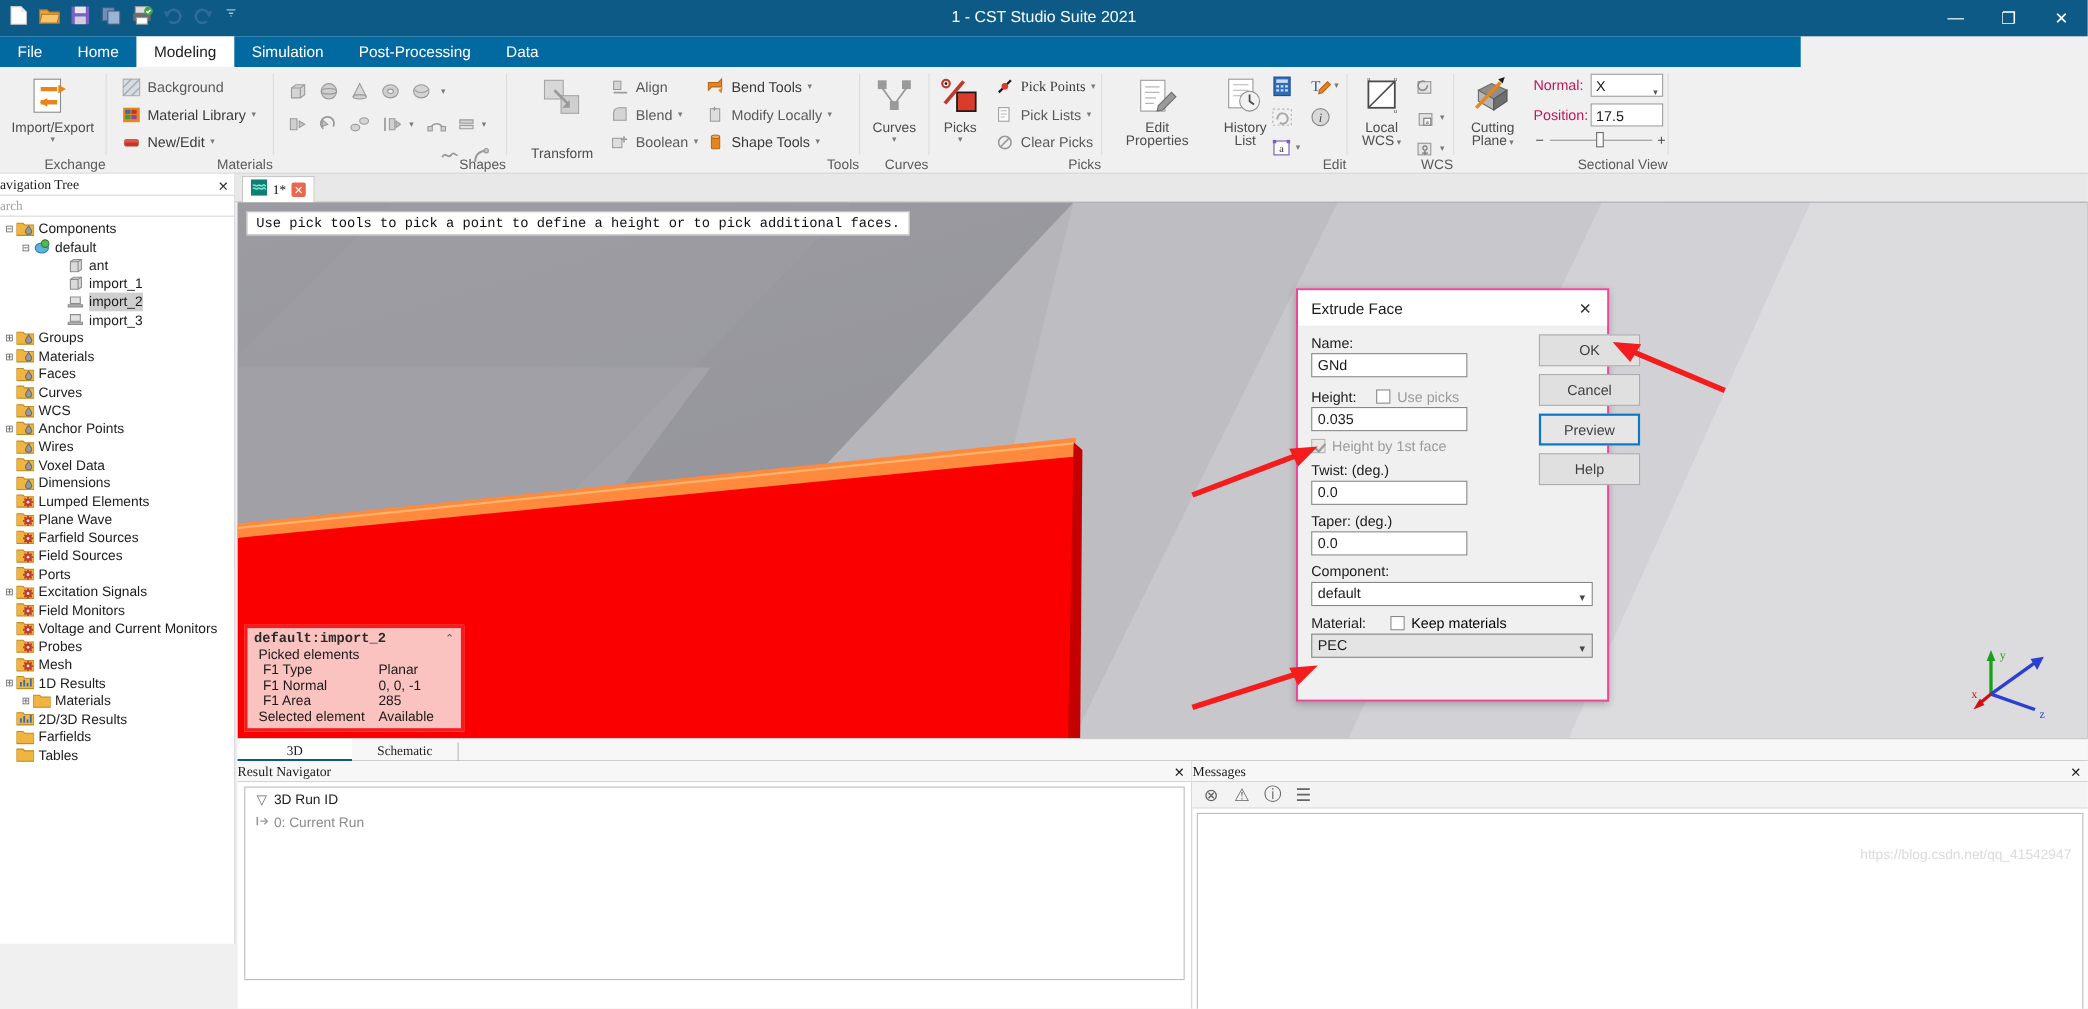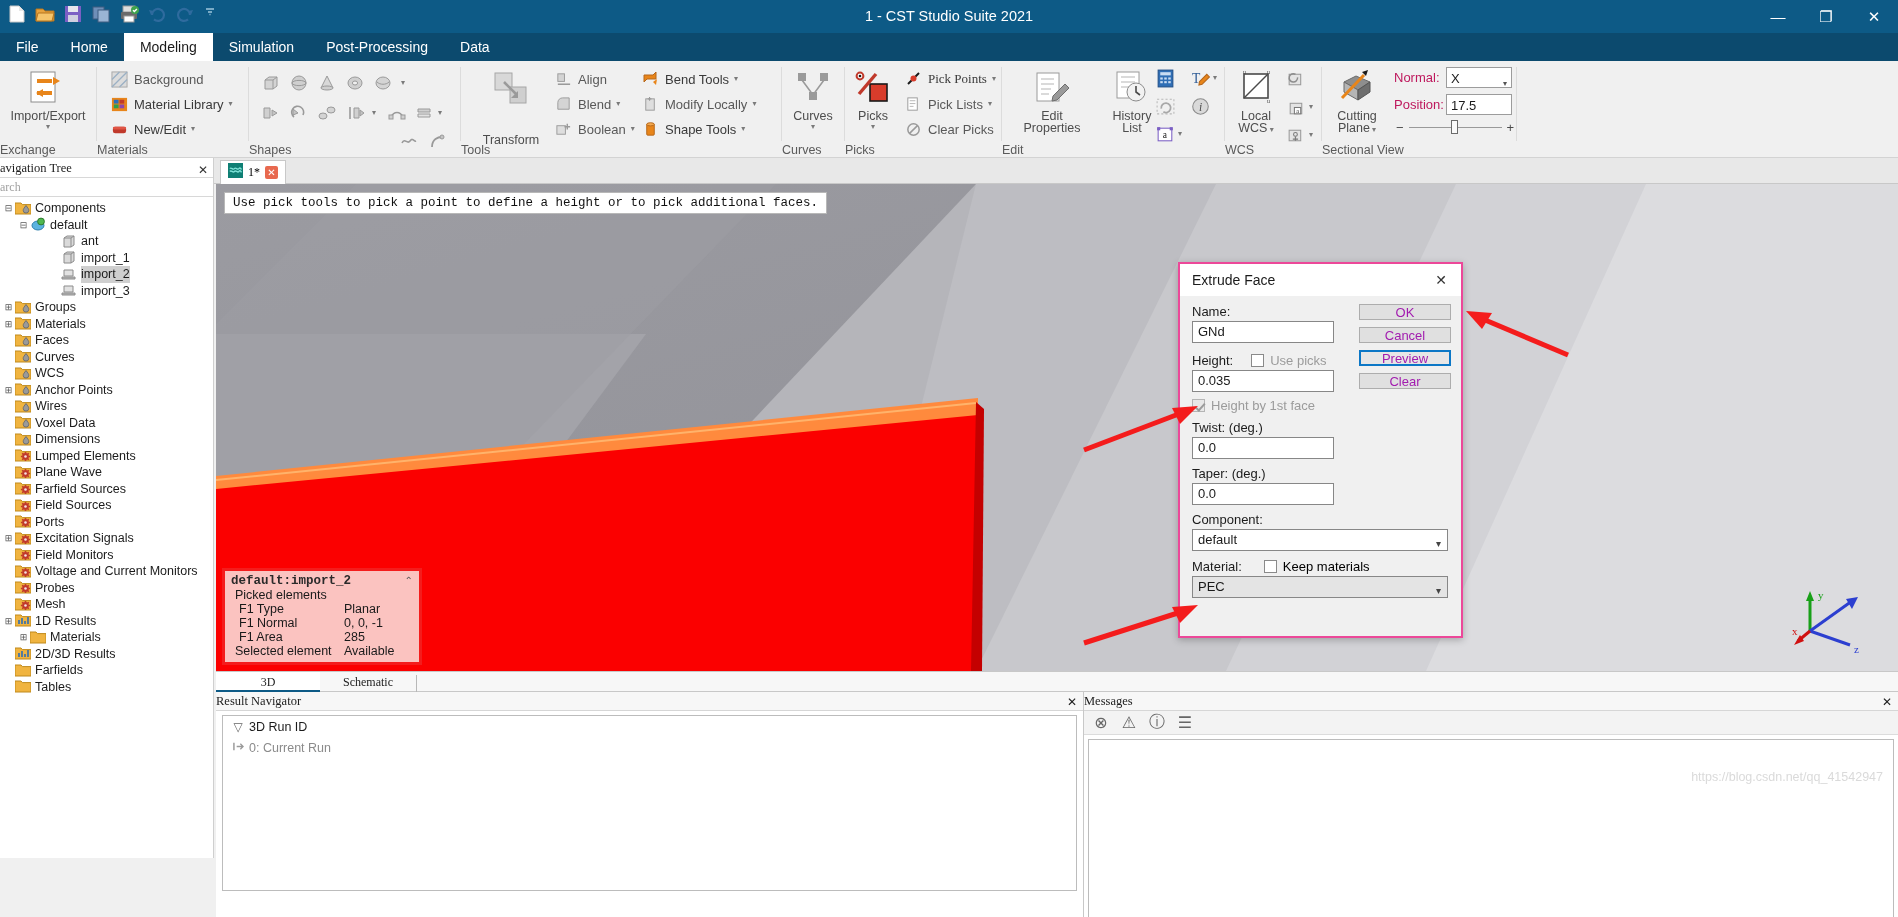--- a/index.html
+++ b/index.html
@@ -23,22 +23,22 @@
     position: absolute; left: 0; top: 0; width: 1898px; height: 33px;
     line-height: 33px; text-align: center; font-size: 14.5px; color: #fff;
     pointer-events: none;
   }
   .wbtns { position: absolute; top: 0; right: 0; height: 33px; display: flex; }
   .wbtn { width: 48px; height: 33px; display: flex; align-items: center; justify-content: center;
           color: #fff; font-size: 15px; }
 
   
   .tabbar {
-    position: absolute; top: 33px; left: 0; width: 1898px; height: 28px;
-    background: #0c4a6e;
+    position: absolute; top: 33px; left: 0; width: 1637px; height: 28px;
+    background: #0369a1;
   }
   .tab {
     position: relative; float: left; height: 28px; line-height: 28px;
     padding: 0 16px; color: #ffffff; font-size: 14px; cursor: default;
   }
   .tab.active { background: #ffffff; color: #1a1a1a; }
 
   .topright {
     position: absolute; top: 33px; right: 0; height: 28px;
     display: flex; align-items: center; gap: 4px; padding-right: 6px;
@@ -54,21 +54,21 @@
   .help-circ { width: 19px; height: 19px; border-radius: 50%; background: #2d8fd0; color:#fff;
                font-size: 13px; display:flex; align-items:center; justify-content:center; font-weight: bold;}
 
   
   .ribbon {
     position: absolute; top: 61px; left: 0; width: 1898px; height: 97px;
     background: #f0f0f0; border-bottom: 1px solid #d3d3d3;
   }
   .rgroup { position: absolute; top: 0; height: 97px; }
   .rgroup .glabel {
-    position: absolute; bottom: 1px; width: 100%; text-align: left;
+    position: absolute; bottom: 1px; width: 100%; text-align: right;
     font-size: 12.5px; color: #5a5a5a;
   }
   .gsep { position: absolute; top: 6px; width: 1px; height: 74px; background: #dcdcdc; }
 
   .bigbtn {
     position: absolute; display: flex; flex-direction: column; align-items: center;
     font-size: 12.5px; color: #4d4d4d; width: 84px; top: 5px; cursor: default;
   }
   .bigbtn .bi { height: 42px; display:flex; align-items:flex-end; justify-content:center; }
   .bigbtn .bl { text-align: center; line-height: 13px; margin-top: 2px; }
@@ -219,23 +219,24 @@
   .chk-row { display: flex; align-items: center; gap: 6px; font-size: 13px; }
   .chk { width: 13px; height: 13px; border: 1px solid #8a8a8a; background: #fff;
          display:inline-block; position: relative; }
   .chk.checked-dis { background: #e8e8e8; border-color: #b5b5b5; }
   .chk.checked-dis::after {
     content: ""; position: absolute; left: 3.5px; top: 0.5px; width: 4px; height: 8px;
     border: solid #9b9b9b; border-width: 0 2px 2px 0; transform: rotate(42deg);
   }
   .dlg-btns { position: absolute; right: 10px; top: 40px; width: 92px; }
   .dbtn {
-    width: 92px; height: 16px; background: #e0e0e0; border: 1px solid #adadad;
-    font-size: 13px; color: #a21caf; display:flex;align-items:center;justify-content:center;
+    width: 92px; height: 29px; background: #e0e0e0; border: 1px solid #adadad;
+    font-size: 13px; color: #404040; display:flex;align-items:center;justify-content:center;
     margin-bottom: 7px;
+    margin-left: 40px;
   }
   .dbtn.focus { border: 2px solid #0c77c6; background: #e6e6e6; }
 
   
   .arrow { position: absolute; pointer-events: none; }
 </style>
 </head>
 <body>
 
 <div id="app">
@@ -1256,21 +1257,21 @@
       <div class="d-select disabled" style="margin-top:2px;">
         <span>PEC</span>
         <span class="dcar">▾</span>
       </div>
     </div>
 
     <div class="dlg-btns">
       <div class="dbtn">OK</div>
       <div class="dbtn">Cancel</div>
       <div class="dbtn focus">Preview</div>
-      <div class="dbtn">Clear</div>
+      <div class="dbtn">Help</div>
     </div>
   </div>
 
   <svg class="arrow" style="left:1440px;top:295px;" width="130" height="70">
     <path d="M128 60 L38 22" stroke="#f41c1c" stroke-width="5"></path>
     <polygon points="26,16 52,18 42,34" fill="#f41c1c"></polygon>
   </svg>
   <svg class="arrow" style="left:1080px;top:400px;" width="130" height="70">
     <path d="M4 50 L104 12" stroke="#f41c1c" stroke-width="5"></path>
     <polygon points="118,6 92,8 100,24" fill="#f41c1c"></polygon>

